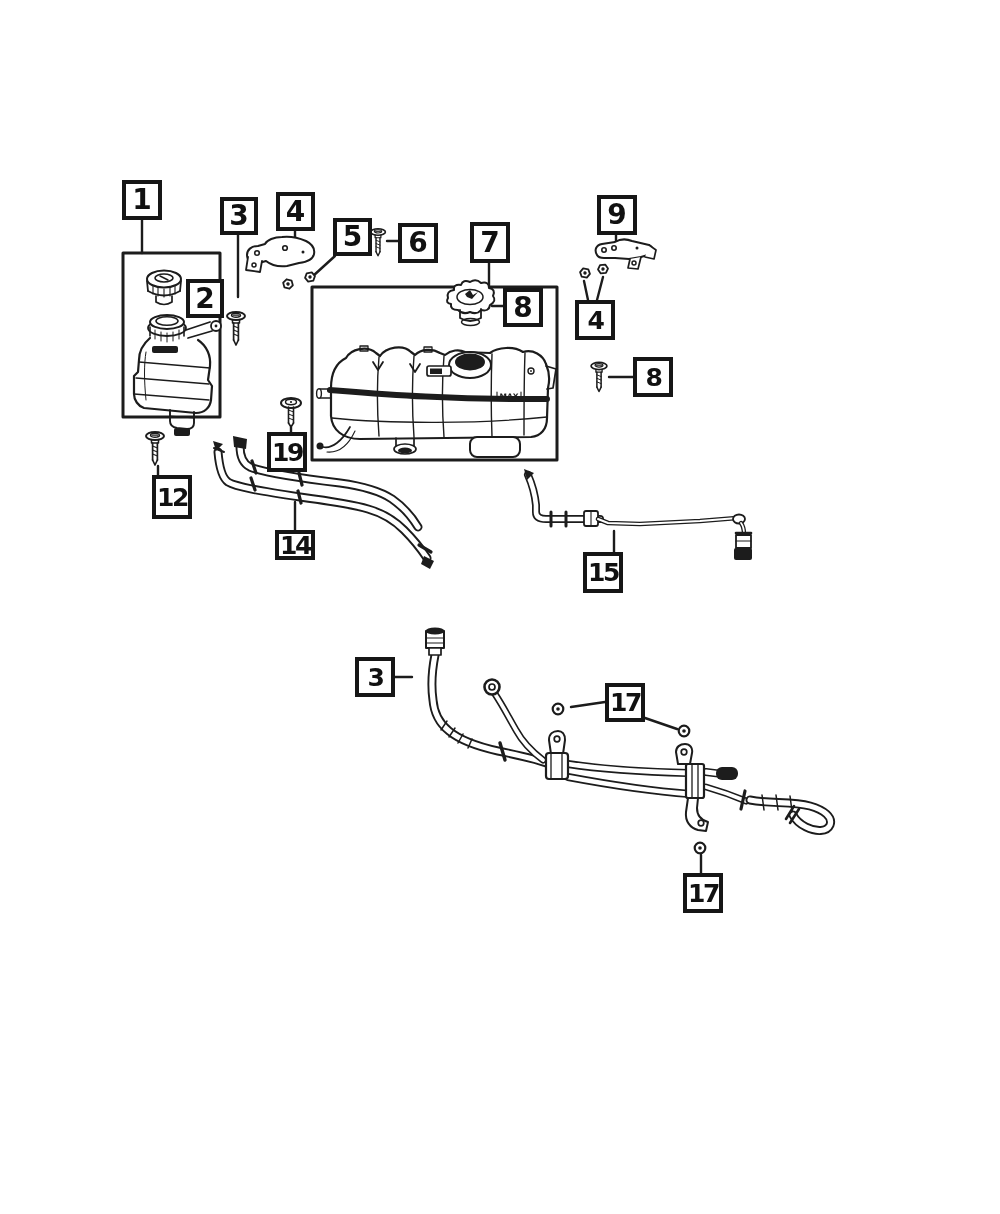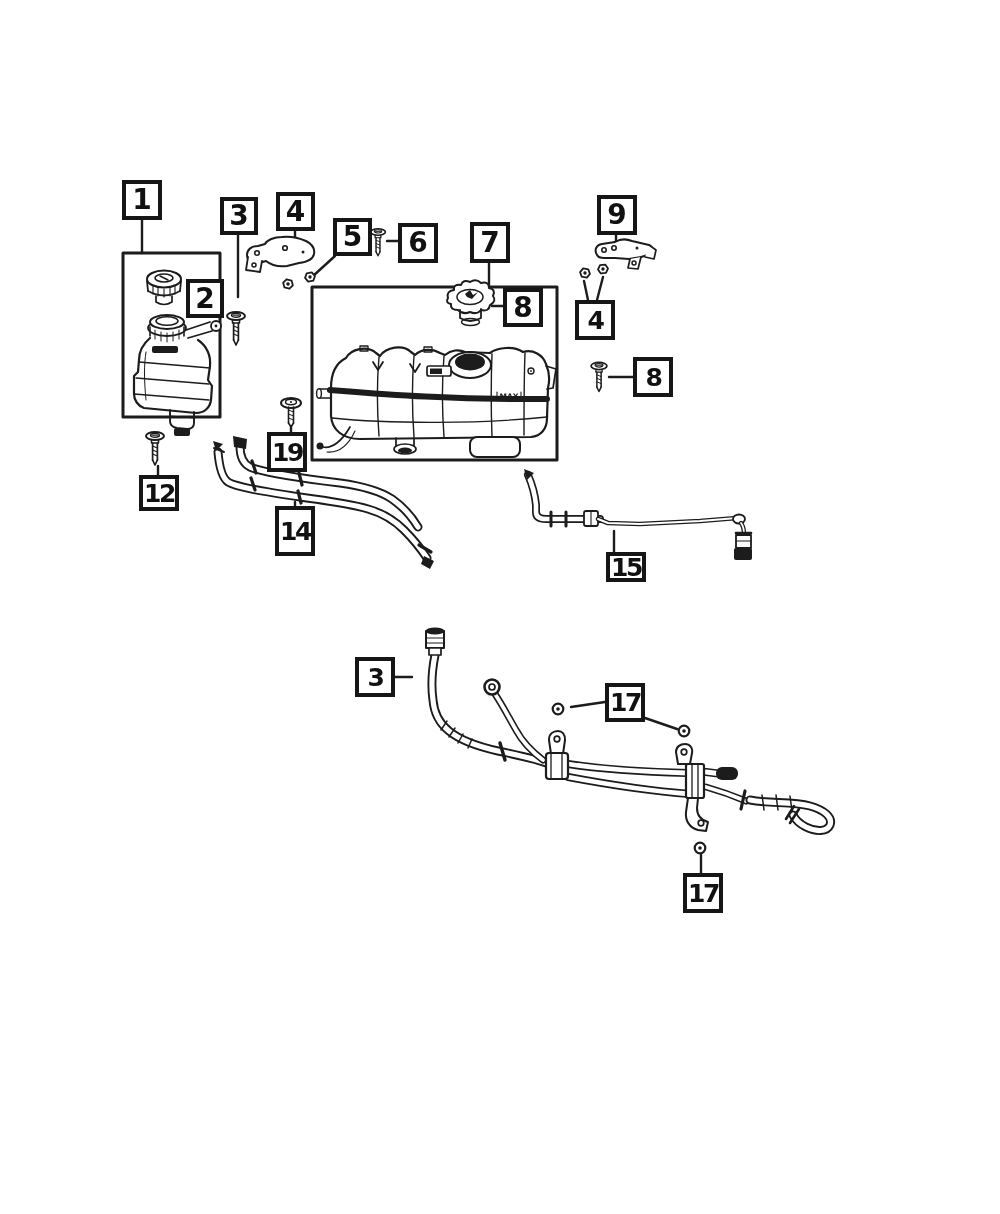--- a/index.html
+++ b/index.html
@@ -290,21 +290,21 @@
   <div class="callout" style="left:186px;top:279px;width:38px;height:39px">2</div>
   <div class="callout" style="left:220px;top:197px;width:38px;height:38px">3</div>
   <div class="callout" style="left:276px;top:192px;width:39px;height:39px">4</div>
   <div class="callout" style="left:333px;top:218px;width:39px;height:38px">5</div>
   <div class="callout" style="left:398px;top:223px">6</div>
   <div class="callout" style="left:470px;top:222px;height:41px">7</div>
   <div class="callout" style="left:503px;top:288px;height:39px">8</div>
   <div class="callout" style="left:597px;top:195px">9</div>
   <div class="callout d2" style="left:575px;top:300px">4</div>
   <div class="callout d2" style="left:633px;top:357px">8</div>
-  <div class="callout d2" style="left:139px;top:475px;height:36px">12</div>
+  <div class="callout d2" style="left:152px;top:475px;height:44px">12</div>
   <div class="callout d2" style="left:267px;top:432px">19</div>
-  <div class="callout d2" style="left:275px;top:506px;height:50px">14</div>
-  <div class="callout d2" style="left:606px;top:552px;height:30px">15</div>
+  <div class="callout d2" style="left:275px;top:530px;height:30px">14</div>
+  <div class="callout d2" style="left:583px;top:552px;height:41px">15</div>
   <div class="callout d2" style="left:355px;top:657px">3</div>
   <div class="callout d2" style="left:605px;top:683px;height:39px">17</div>
   <div class="callout d2" style="left:683px;top:873px">17</div>
 
 </div>
 
 </body></html>

